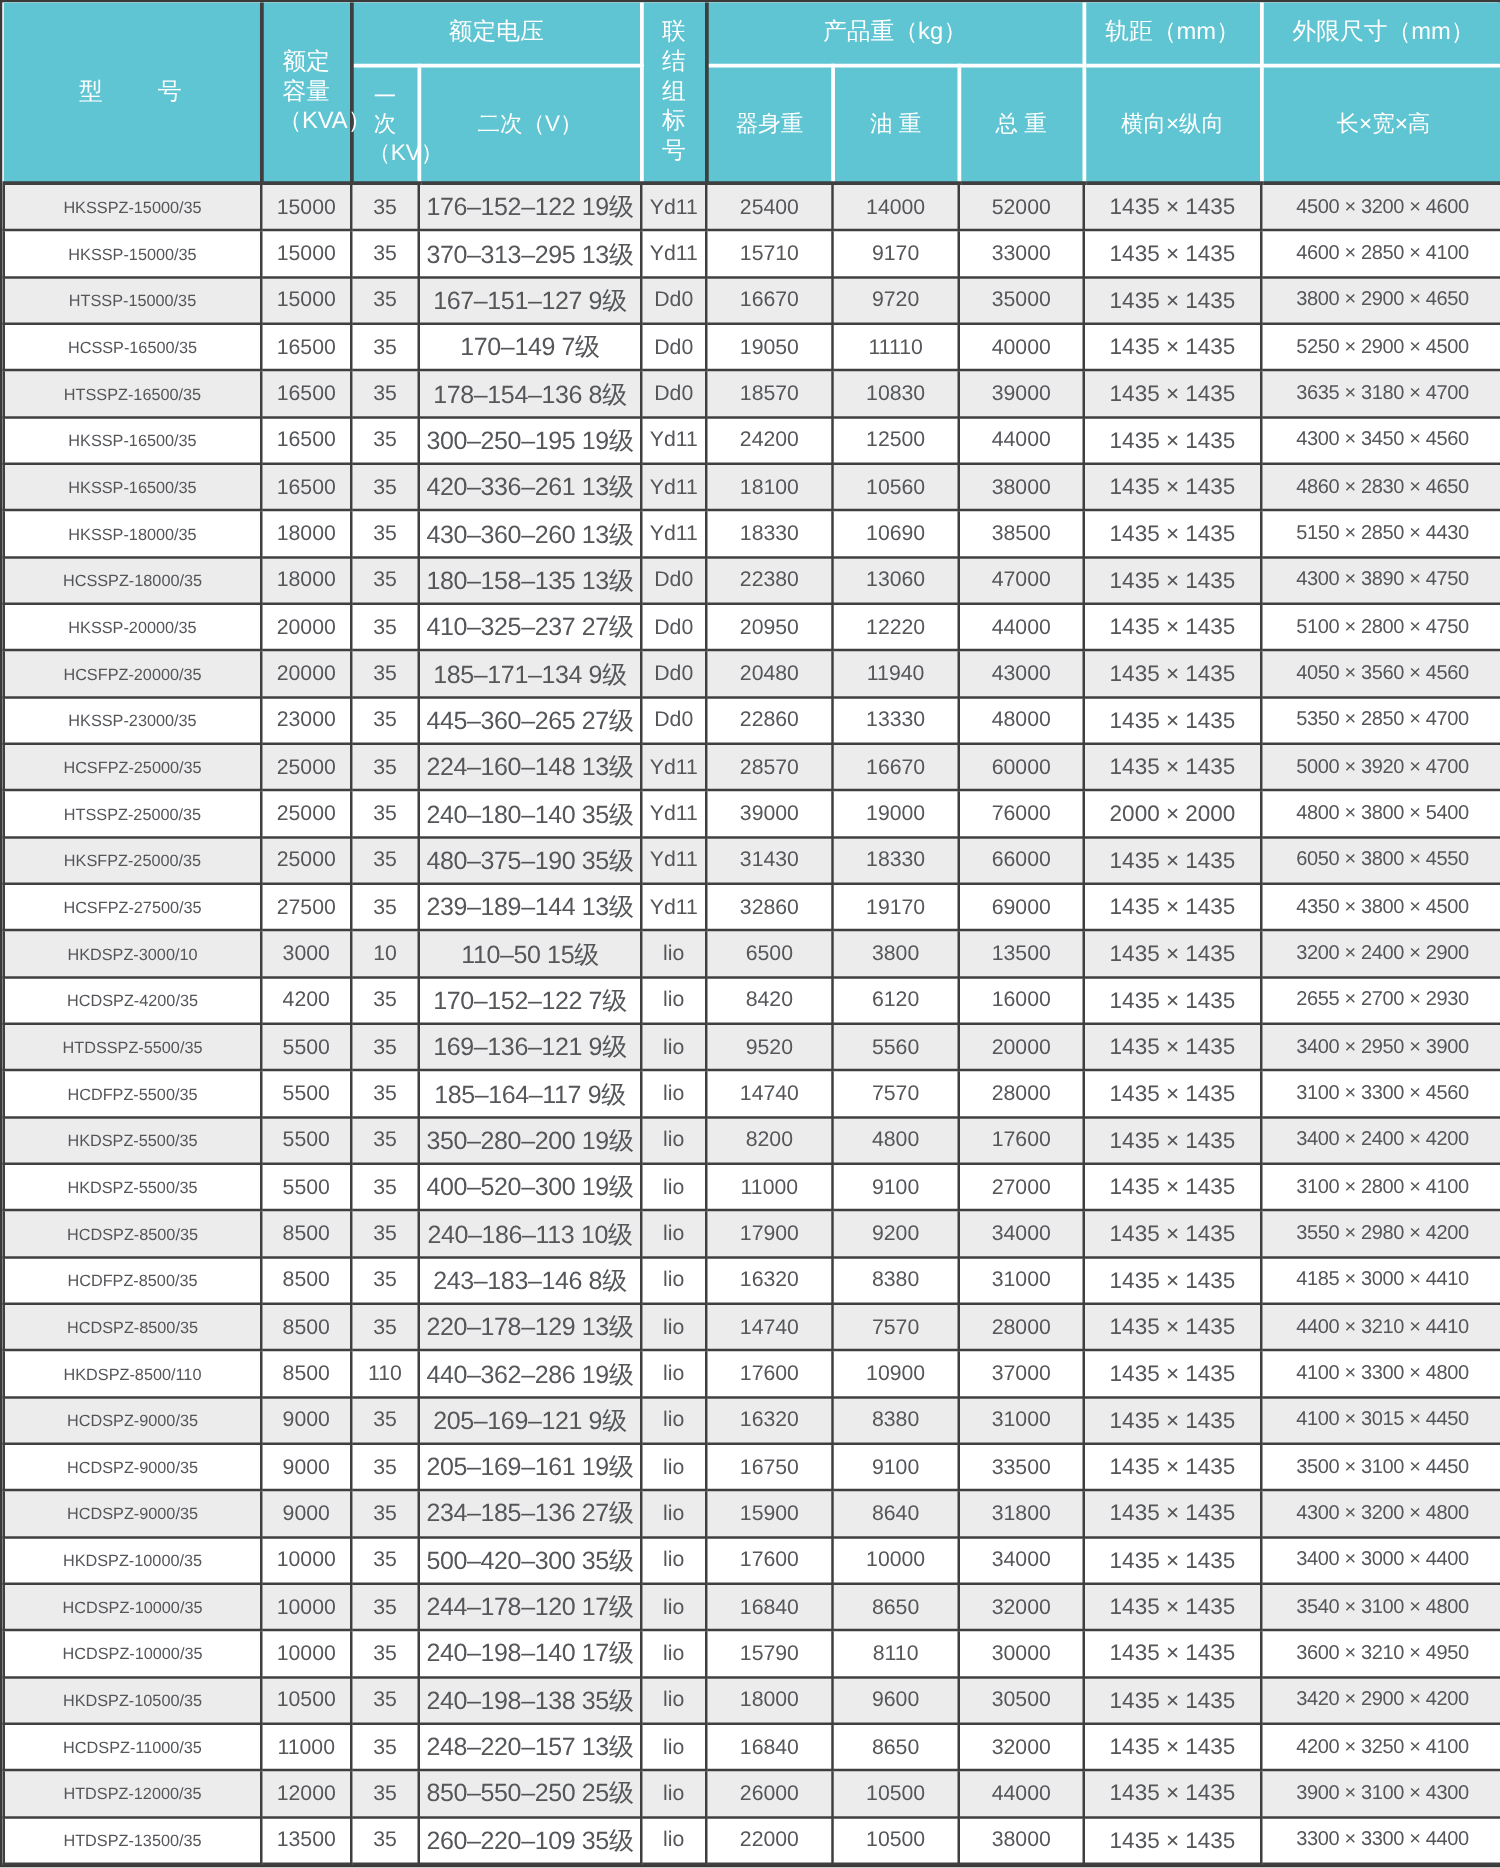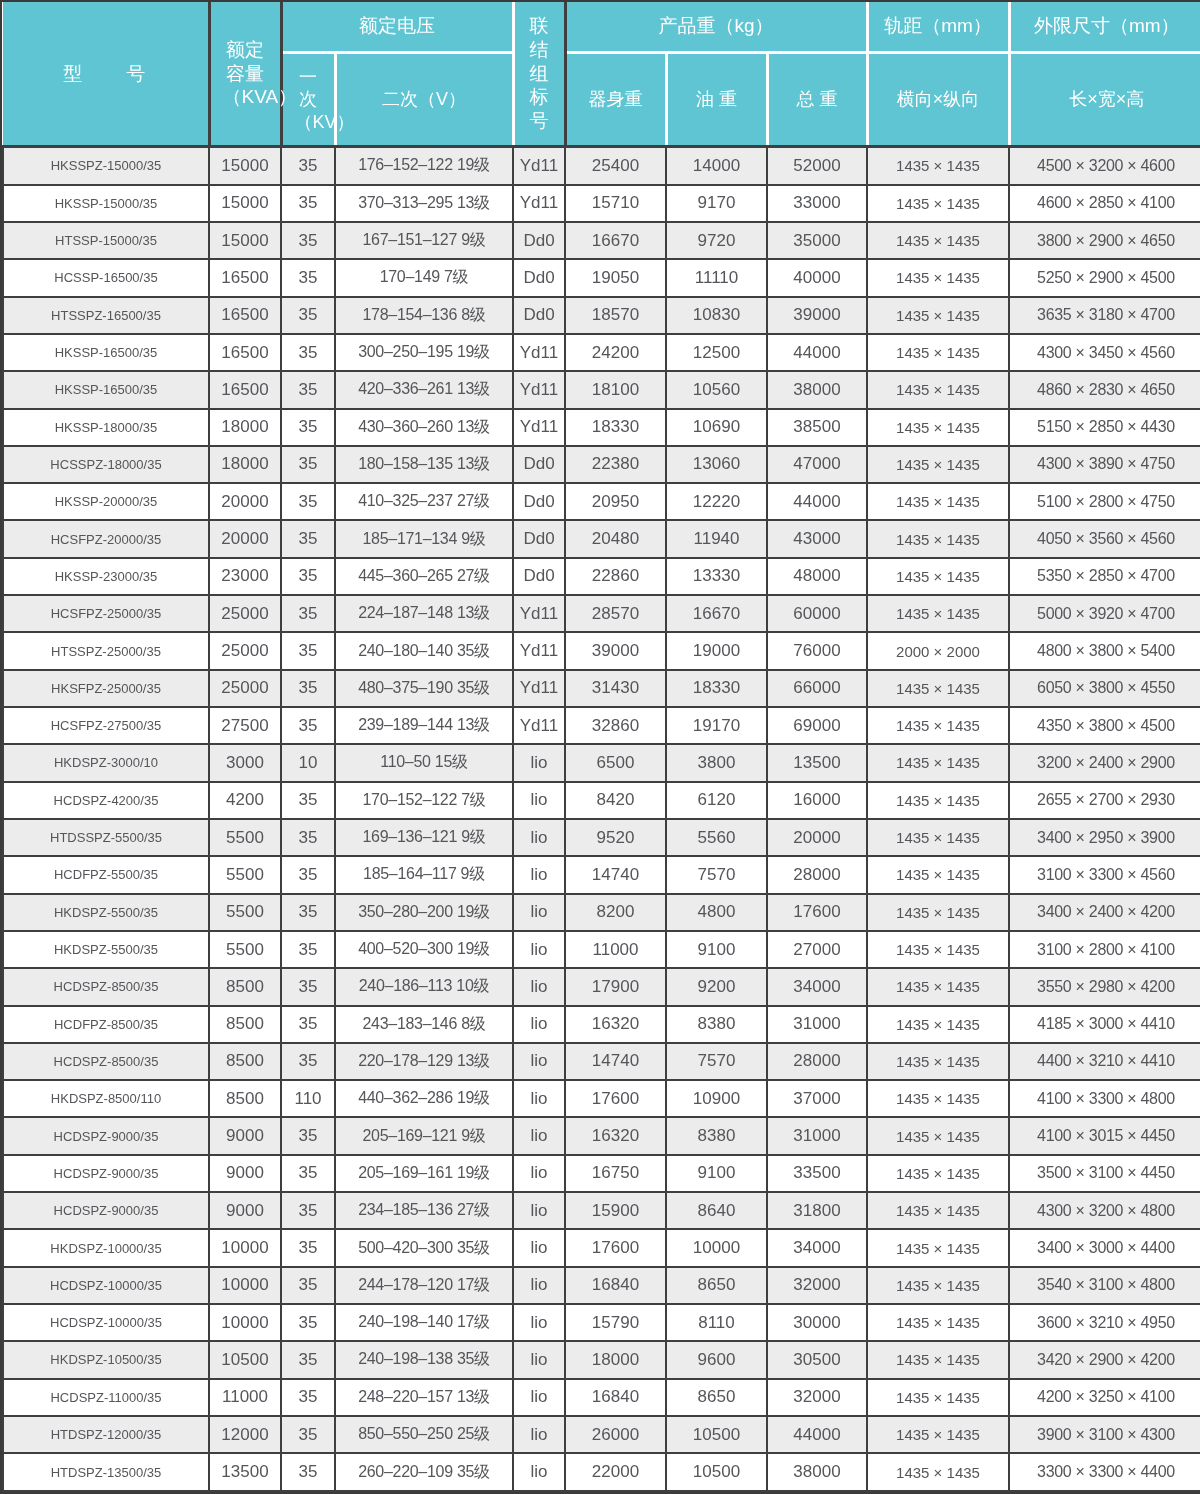--- a/index.html
+++ b/index.html
@@ -49,23 +49,23 @@
     text-align: center;
     vertical-align: middle;
     color: #54565a;
     font-size: 17px;
     padding: 0 2px;
     overflow: hidden;
     white-space: nowrap;
   }
   tbody tr:nth-child(odd)  { background: #ececec; }
   tbody tr:nth-child(even) { background: #ffffff; }
-  td.col-secondary-voltage { font-size: 16px; letter-spacing: -0.3px; }
+  td.col-secondary-voltage { font-size: 20px; letter-spacing: -0.3px; }
   td.col-dimensions        { font-size: 16px; letter-spacing: -0.3px; }
-  td.col-gauge             { font-size: 15px; }
+  td.col-gauge             { font-size: 18px; }
   td.col-model             { font-size: 13px; }
 </style>
 </head>
 <body>
 
 <div class="frame">
   <table class="spec">
     <colgroup>
       <col style="width:206px">
       <col style="width:72px">
@@ -244,21 +244,21 @@
           <td class="col-body-weight">22860</td>
           <td class="col-oil-weight">13330</td>
           <td class="col-total-weight">48000</td>
           <td class="col-gauge">1435 × 1435</td>
           <td class="col-dimensions">5350 × 2850 × 4700</td>
         </tr>
         <tr>
           <td class="col-model">HCSFPZ-25000/35</td>
           <td class="col-capacity">25000</td>
           <td class="col-primary-voltage">35</td>
-          <td class="col-secondary-voltage">224–187–148 13级</td>
+          <td class="col-secondary-voltage">224–160–148 13级</td>
           <td class="col-connection">Yd11</td>
           <td class="col-body-weight">28570</td>
           <td class="col-oil-weight">16670</td>
           <td class="col-total-weight">60000</td>
           <td class="col-gauge">1435 × 1435</td>
           <td class="col-dimensions">5000 × 3920 × 4700</td>
         </tr>
         <tr>
           <td class="col-model">HTSSPZ-25000/35</td>
           <td class="col-capacity">25000</td>

